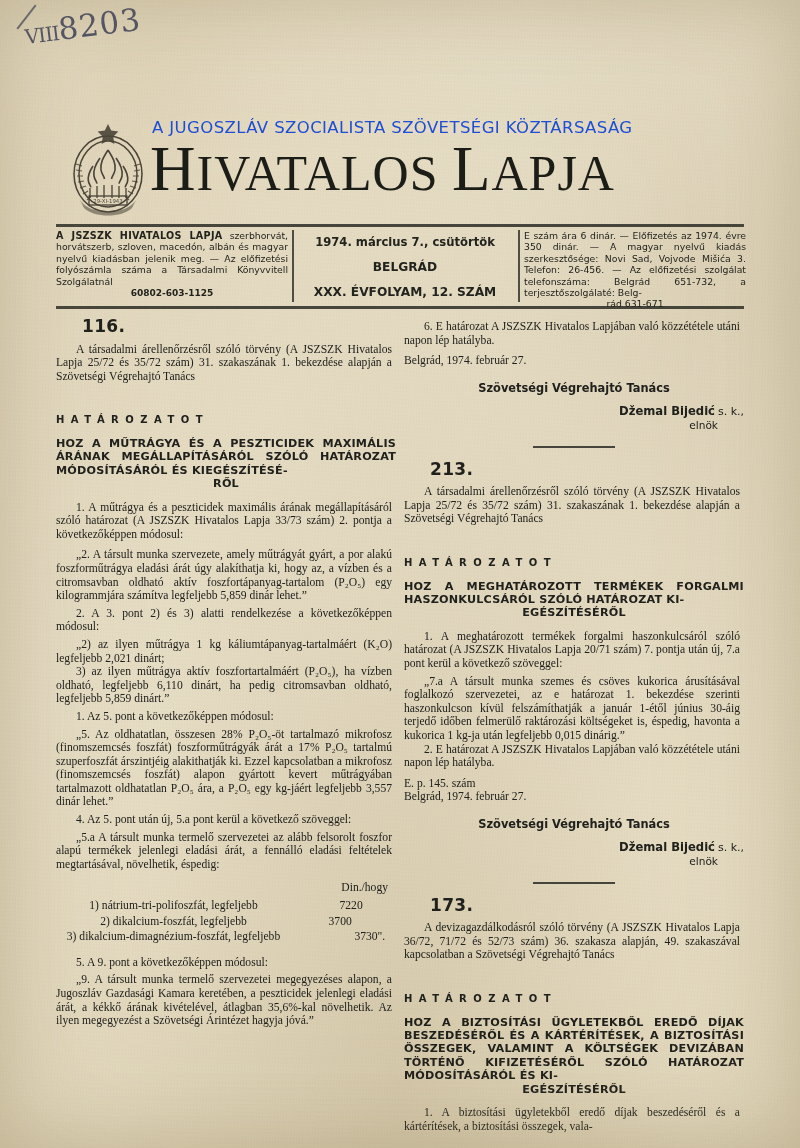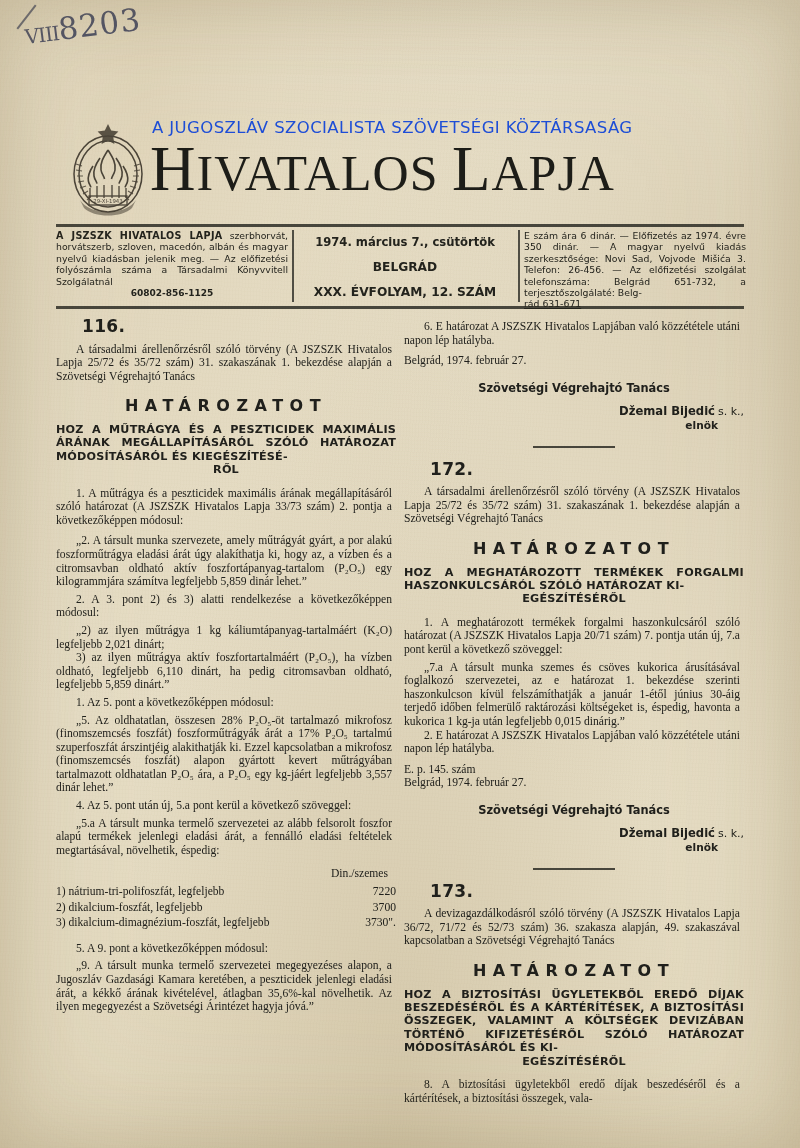--- a/index.html
+++ b/index.html
@@ -74,67 +74,67 @@
   .vdiv.a{left:236px;}
   .vdiv.b{left:462px;}
 
   .blk{position:absolute;top:2px;font-family:"DejaVu Sans",sans-serif;color:#23231d;}
   .blk.left{left:0;width:232px;font-size:9.3px;line-height:11.4px;text-align:justify;}
   .blk.left b{font-size:9.6px;letter-spacing:.3px;}
   .blk.left .acct{display:block;text-align:center;font-weight:bold;font-size:9px;margin-top:1px;}
   .blk.mid{left:240px;width:218px;text-align:center;font-size:12.2px;line-height:25px;font-weight:bold;}
   .blk.mid .d1{font-size:11.6px;}
   .blk.right{left:468px;width:222px;font-size:9.3px;line-height:11.4px;text-align:justify;}
-  .blk.right .last{display:block;text-align:left;text-decoration:underline;}
+  .blk.right .last{display:block;text-align:center;}
 
   
   .col{position:absolute;top:320px;width:340px;font-size:11.6px;line-height:13.6px;text-align:justify;}
   .col.l{left:56px;}
   .col.r{left:404px;}
 
   .artnum{
     font-family:"DejaVu Sans",sans-serif;
     font-weight:bold;font-size:17px;
     text-align:left;margin:0 0 9px 26px;letter-spacing:.3px;
   }
   .p{margin:0 4px 0 0;text-indent:20px;}
   .p.ni{text-indent:0;}
   .gap{height:11px;}
   .gap.s{height:7px;}
   .gap.xs{height:4px;}
 
   .deco{
     font-family:"DejaVu Sans",sans-serif;
-    font-weight:bold;text-align:center;
-    font-size:16px;letter-spacing:6.5px;
-    margin:16px 0 10px 0;
+    font-weight:bold;
+    font-size:10px;letter-spacing:6.5px;
+    margin:30px 0 10px 0;
   }
   .subtitle{
     font-family:"DejaVu Sans",sans-serif;
     font-weight:bold;font-size:11.2px;line-height:13.4px;
     text-align:justify;letter-spacing:.2px;
     margin:0 0 10px 0;
   }
   .subtitle .ctr{display:block;text-align:center;}
 
   .sig-ctr{
     font-family:"DejaVu Sans",sans-serif;
     font-weight:bold;font-size:11.4px;
     text-align:center;margin:14px 0 10px 0;
   }
   .sig-r{text-align:right;margin-top:2px;}
   .sig-r .nm{font-family:"DejaVu Sans",sans-serif;font-weight:bold;font-size:11.6px;}
   .sig-r .sk{font-family:"DejaVu Sans",sans-serif;font-size:11px;}
-  .sig-r .role{display:block;font-family:"DejaVu Sans",sans-serif;font-size:10.6px;margin-right:26px;font-weight:bold;}
+  .sig-r .role{display:block;font-family:"DejaVu Sans",sans-serif;font-size:10.6px;margin-right:26px;}
   .hr-small{width:82px;height:2px;background:#2b2b24;margin:13px auto 15px auto;opacity:.85;}
 
   
   .tbl{margin:9px 0 0 0;font-size:11.6px;line-height:15.6px;}
   .tbl .hd{text-align:right;padding-right:8px;margin-bottom:2px;}
-  .trow{display:flex;justify-content:space-between;align-items:baseline;gap:41px;}
+  .trow{display:flex;justify-content:center;align-items:baseline;gap:41px;}
   .trow .nmc{flex:0 1 auto;padding-right:10px;}
   .trow .vl{flex:0 0 auto;font-variant-numeric:tabular-nums;min-width:54px;text-align:right;}
 </style>
 </head>
 <body>
 
 <div class="paper"></div>
 <div class="grain"></div>
 
 <div class="sheet">
@@ -182,21 +182,21 @@
   <div class="rule rule-top"></div>
   <div class="rule rule-bot"></div>
 
   <div class="infobar">
     <div class="vdiv a"></div>
     <div class="vdiv b"></div>
 
     <div class="blk left">
       <b>A JSZSZK HIVATALOS LAPJA</b>
       <span>szerbhorvát, horvátszerb, szloven, macedón, albán és magyar nyelvű kiadásban jelenik meg. — Az előfizetési folyószámla száma a Társadalmi Könyvvitell Szolgálatnál</span>
-      <span class="acct">60802-856-1125</span>
+      <span class="acct">60802-603-1125</span>
     </div>
 
     <div class="blk mid">
       <div class="d1">1974. március 7., csütörtök</div>
       <div>BELGRÁD</div>
       <div>XXX. ÉVFOLYAM, 12. SZÁM</div>
     </div>
 
     <div class="blk right">
       <span>E szám ára 6 dinár. — Előfizetés az 1974. évre 350 dinár. — A magyar nyelvű kiadás szerkesztősége: Novi Sad, Vojvode Mišića 3. Telefon: 26-456. — Az előfizetési szolgálat telefonszáma: Belgrád 651-732, a terjesztőszolgálaté: Belg-</span>
@@ -227,21 +227,21 @@
     <div class="gap xs"></div>
     <p class="p">1. Az 5. pont a következőképpen módosul:</p>
     <div class="gap xs"></div>
     <p class="p">„5. Az oldhatatlan, összesen 28% P₂O₅-öt tartalmazó mikrofosz (finomszemcsés foszfát) foszforműtrágyák árát a 17% P₂O₅ tartalmú szuperfoszfát árszintjéig alakithatják ki. Ezzel kapcsolatban a mikrofosz (finomszemcsés foszfát) alapon gyártott kevert műtrágyában tartalmazott oldhatatlan P₂O₅ ára, a P₂O₅ egy kg-jáért legfeljebb 3,557 dinár lehet.”</p>
     <div class="gap xs"></div>
     <p class="p">4. Az 5. pont után új, 5.a pont kerül a következő szöveggel:</p>
     <div class="gap xs"></div>
     <p class="p">„5.a A társult munka termelő szervezetei az alább felsorolt foszfor alapú termékek jelenlegi eladási árát, a fennálló eladási feltételek megtartásával, növelhetik, éspedig:</p>
 
     <div class="tbl">
-      <div class="hd">Din./szemes</div>
+      <div class="hd">Din./hogy</div>
 
       <div class="trow">
         <span class="nmc">1) nátrium-tri-polifoszfát,  legfeljebb</span>
         <span class="vl">7220</span>
       </div>
       <div class="trow">
         <span class="nmc">2) dikalcium-foszfát, legfeljebb</span>
         <span class="vl">3700</span>
       </div>
       <div class="trow">
@@ -264,21 +264,21 @@
 
     <div class="sig-ctr">Szövetségi Végrehajtó Tanács</div>
     <div class="sig-r">
       <span class="nm">Džemal Bijedić</span>
       <span class="sk">s. k.,</span>
       <span class="role">elnök</span>
     </div>
 
     <div class="hr-small"></div>
 
-    <div class="artnum">172.</div>
+    <div class="artnum">213.</div>
     <p class="p">A társadalmi árellenőrzésről szóló törvény (A JSZSZK Hivatalos Lapja 25/72 és 35/72 szám) 31. szakaszának 1. bekezdése alapján a Szövetségi Végrehajtó Tanács</p>
 
     <div class="deco">HATÁROZATOT</div>
     <div class="subtitle">
       <span>HOZ A MEGHATÁROZOTT TERMÉKEK FORGALMI HASZONKULCSÁRÓL SZÓLÓ HATÁROZAT KI-</span>
       <span class="ctr">EGÉSZÍTÉSÉRŐL</span>
     </div>
 
     <p class="p">1. A meghatározott termékek forgalmi haszonkulcsáról szóló határozat (A JSZSZK Hivatalos Lapja 20/71 szám) 7. pontja után új, 7.a pont kerül a következő szöveggel:</p>
     <div class="gap xs"></div>
@@ -300,18 +300,18 @@
 
     <div class="artnum">173.</div>
     <p class="p">A devizagazdálkodásról szóló törvény (A JSZSZK Hivatalos Lapja 36/72, 71/72 és 52/73 szám) 36. szakasza alapján, 49. szakaszával kapcsolatban a Szövetségi Végrehajtó Tanács</p>
 
     <div class="deco">HATÁROZATOT</div>
     <div class="subtitle">
       <span>HOZ A BIZTOSÍTÁSI ÜGYLETEKBŐL EREDŐ DÍJAK BESZEDÉSÉRŐL ÉS A KÁRTÉRÍTÉSEK, A BIZTOSÍTÁSI ÖSSZEGEK, VALAMINT A KÖLTSÉGEK DEVIZÁBAN TÖRTÉNŐ KIFIZETÉSÉRŐL SZÓLÓ HATÁROZAT MÓDOSÍTÁSÁRÓL ÉS KI-</span>
       <span class="ctr">EGÉSZÍTÉSÉRŐL</span>
     </div>
 
-    <p class="p">8. A biztosítási ügyletekből eredő díjak beszedéséről és a kártérítések, a biztosítási összegek, vala-</p>
+    <p class="p">1. A biztosítási ügyletekből eredő díjak beszedéséről és a kártérítések, a biztosítási összegek, vala-</p>
   </div>
 
 </div>
 
 <div class="vign"></div>
 
 </body></html>

